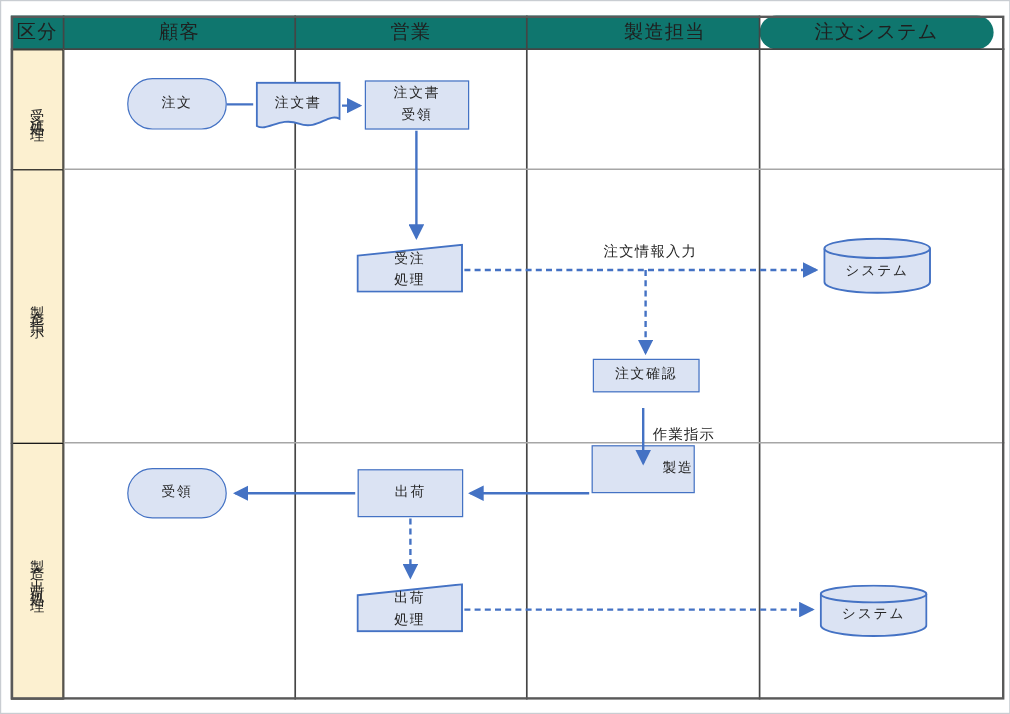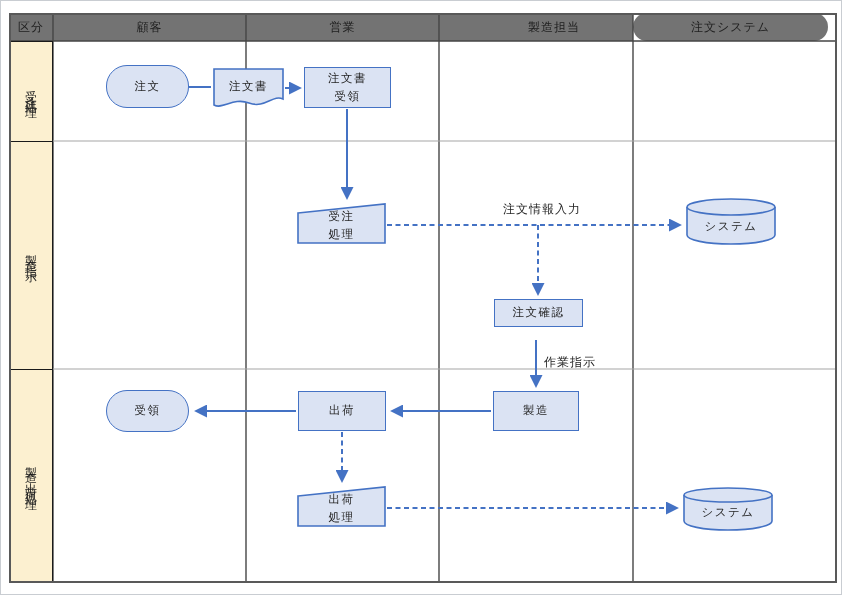--- a/index.html
+++ b/index.html
@@ -5,23 +5,23 @@
   html,body{margin:0;padding:0;background:#fff;}
   .canvas{
     position:relative;width:842px;height:595px;background:#ffffff;
     border:1px solid #c9cdd2;box-sizing:border-box;overflow:hidden;
     font-family:"Liberation Sans", sans-serif;color:#1f1f1f;
   }
   .layer{position:absolute;left:0;top:0;}
   
   .frame{position:absolute;left:8px;top:12px;width:828px;height:570px;
          border:2px solid #595959;box-sizing:border-box;z-index:4;pointer-events:none;}
-  .hcell{position:absolute;top:12px;height:28px;background:#737373;
+  .hcell{position:absolute;top:12px;height:28px;background:#0f766e;
          display:flex;align-items:center;justify-content:center;
-         font-size:12px;letter-spacing:1px;box-sizing:border-box;z-index:1;}
+         font-size:16px;letter-spacing:1px;box-sizing:border-box;z-index:1;}
   .lcell{position:absolute;left:8px;width:44px;background:#fcf0d0;
          border:1px solid #1a1a1a;box-sizing:border-box;
          display:flex;align-items:center;justify-content:center;z-index:2;}
   .vtext{writing-mode:vertical-rl;text-orientation:upright;
          font-size:12px;letter-spacing:0.45em;line-height:1;}
   .gridsvg{z-index:1;pointer-events:none;}
   .gdark{stroke:#454545;stroke-width:1.4;}
   .glight{stroke:#a6a6a6;stroke-width:1.2;}
   
   .node{position:absolute;box-sizing:border-box;z-index:5;
@@ -104,21 +104,21 @@
       <path class="shape-fill" d="M1 9 L1 37 C1 42, 20 46, 45 46 C70 46, 89 42, 89 37 L89 9"></path>
       <ellipse class="shape-fill" cx="45" cy="9" rx="44" ry="8"></ellipse>
     </svg>
     <span class="lbl" style="margin-top:10px;">システム</span>
   </div>
 
   <div class="node fillshape process" style="left:493px;top:298px;width:89px;height:28px;">
     <span>注文確認</span>
   </div>
 
-  <div class="node fillshape process" style="left:492px;top:390px;width:86px;height:40px;">
+  <div class="node fillshape process" style="left:492px;top:370px;width:86px;height:40px;align-items:flex-end;">
     <span>製造</span>
   </div>
 
   <div class="node fillshape process" style="left:297px;top:390px;width:88px;height:40px;">
     <span>出荷</span>
   </div>
 
   <div class="node fillshape terminator" style="left:105px;top:389px;width:83px;height:42px;">
     <span>受領</span>
   </div>

